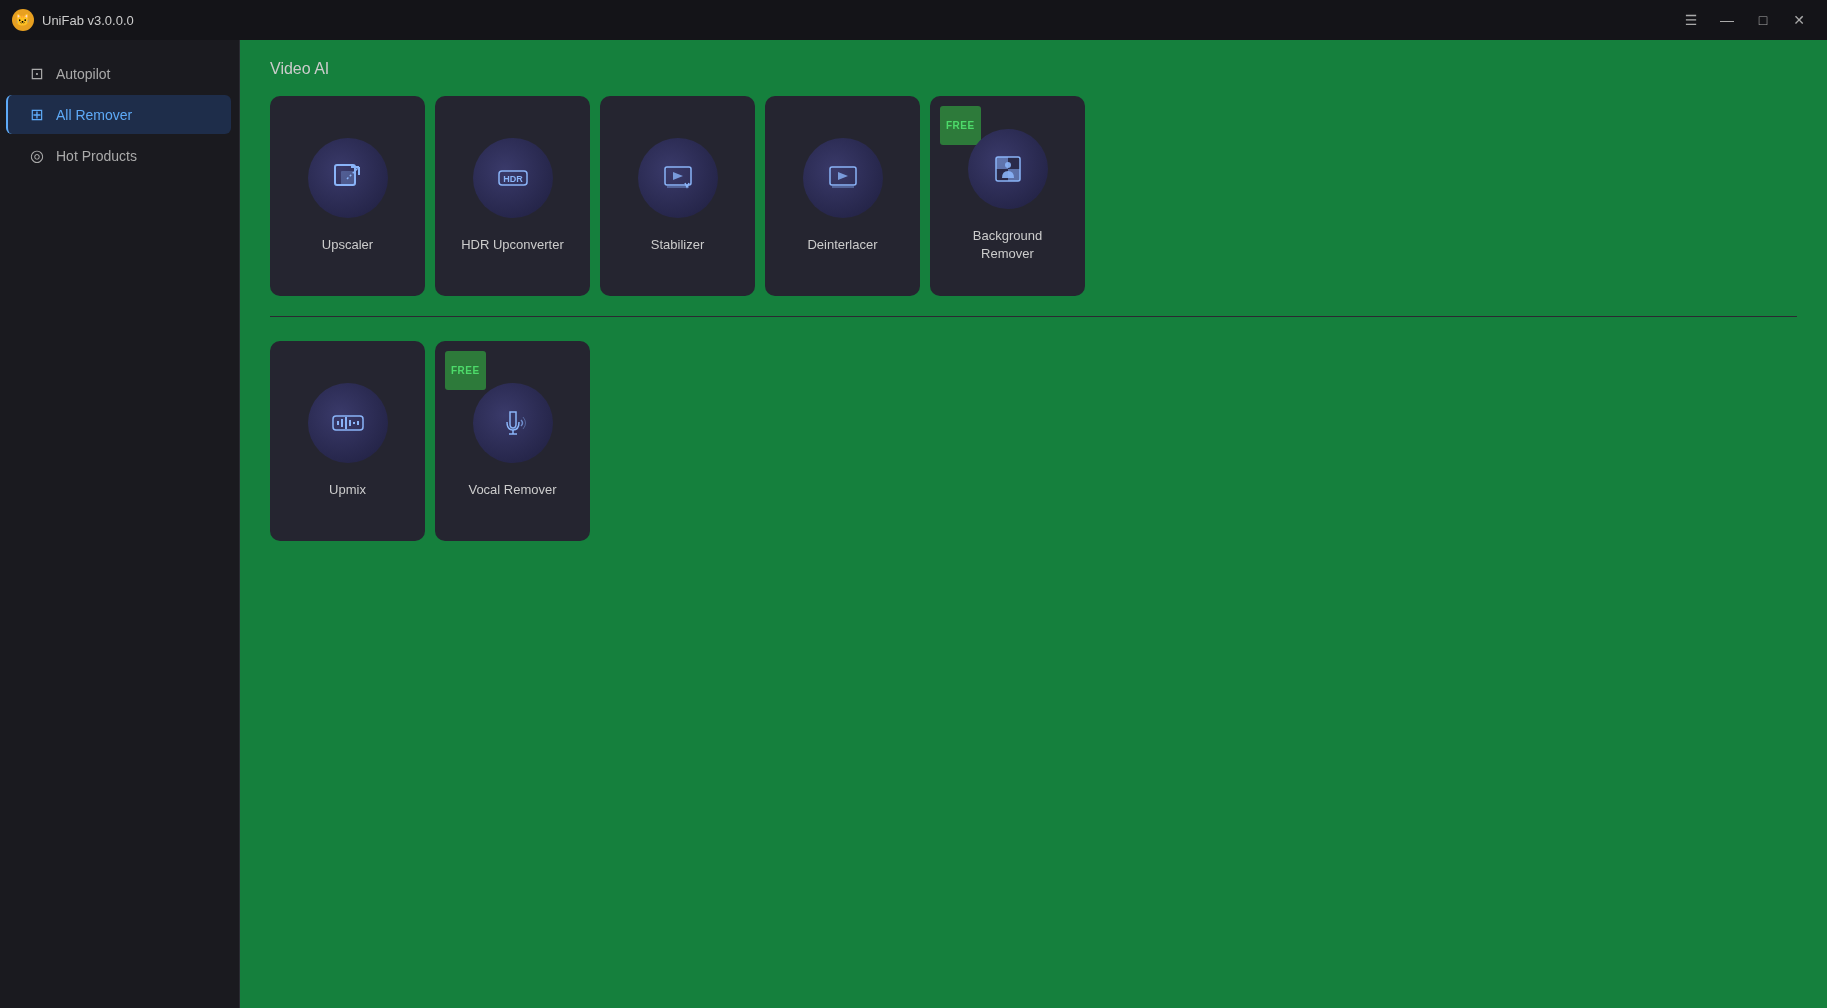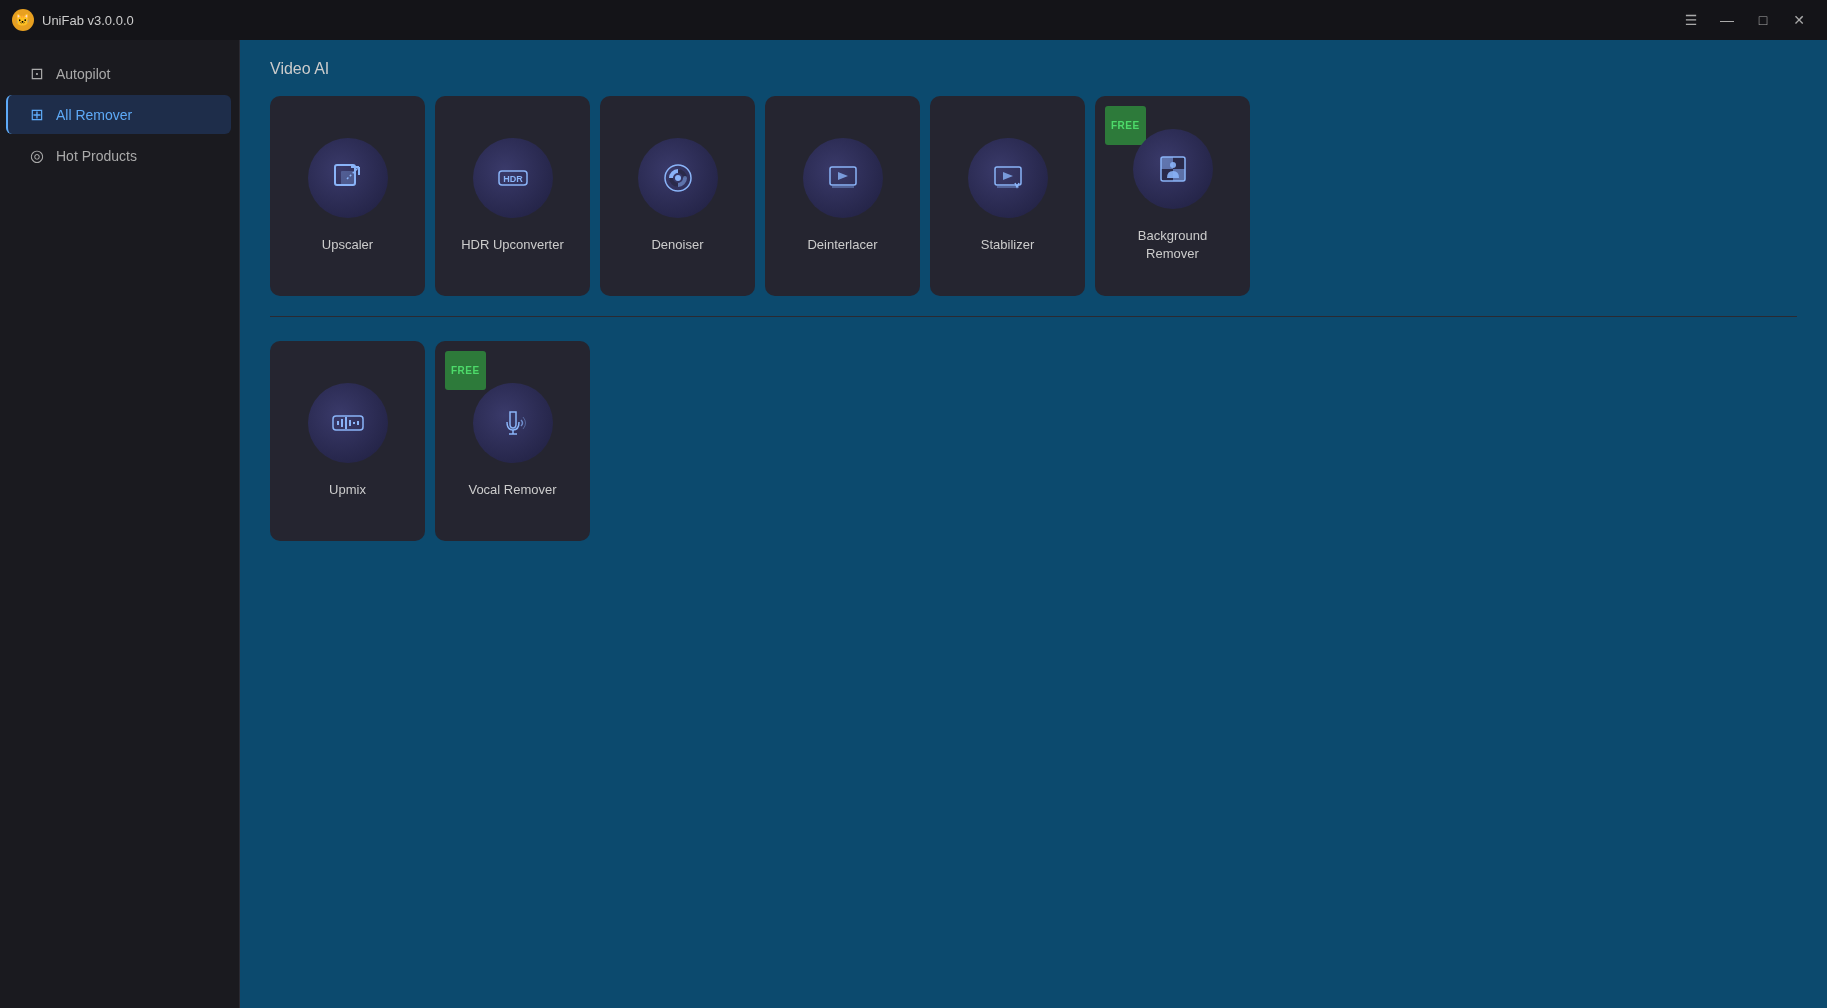--- a/index.html
+++ b/index.html
@@ -97,21 +97,21 @@
       width: 18px;
       text-align: center;
       flex-shrink: 0;
     }
 
     
     .main-content {
       flex: 1;
       overflow-y: auto;
       padding: 20px 30px;
-      background: #0c4a6e;
+      background: #15803d;
     }
     .main-content::-webkit-scrollbar { width: 6px; }
     .main-content::-webkit-scrollbar-track { background: #1e1e26; }
     .main-content::-webkit-scrollbar-thumb { background: #444; border-radius: 3px; }
 
     .section-title {
       font-size: 16px;
       color: #ccc;
       margin-bottom: 18px;
       font-weight: 500;
@@ -260,55 +260,42 @@
         <div class="feature-icon-circle circle-hdr">
           <svg class="icon-svg" viewBox="0 0 42 42">
             <rect x="7" y="14" width="28" height="14" rx="3" fill="none" stroke="#8ab4f8" stroke-width="1.5"></rect>
             <text x="21" y="25" text-anchor="middle" fill="#8ab4f8" font-size="9" font-weight="bold">HDR</text>
           </svg>
         </div>
         <span class="feature-label">HDR Upconverter</span>
       </div>
 
 
-      <div class="feature-card">
-        <div class="feature-icon-circle circle-denoiser">
-          <svg class="icon-svg" viewBox="0 0 42 42">
-            <circle cx="21" cy="21" r="13" fill="none" stroke="#8ab4f8" stroke-width="1.5"></circle>
-            <path d="M14 21 A7 7 0 0 1 21 14" fill="none" stroke="#8ab4f8" stroke-width="4" stroke-linecap="round"></path>
-            <path d="M21 14 A7 7 0 0 1 28 21" fill="none" stroke="#2a2a4a" stroke-width="4"></path>
-            <path d="M28 21 A7 7 0 0 1 21 28" fill="none" stroke="#8ab4f8" stroke-width="4" stroke-linecap="round" opacity="0.5"></path>
-            <path d="M21 28 A7 7 0 0 1 14 21" fill="none" stroke="#2a2a4a" stroke-width="4"></path>
-            <circle cx="21" cy="21" r="3" fill="#8ab4f8"></circle>
-          </svg>
-        </div>
-        <span class="feature-label">Denoiser</span>
-      </div>
-
-      <div class="feature-card">
-        <div class="feature-icon-circle circle-deinterlacer">
-          <svg class="icon-svg" viewBox="0 0 42 42">
-            <rect x="8" y="10" width="26" height="18" rx="2" fill="none" stroke="#8ab4f8" stroke-width="1.5"></rect>
-            <polygon points="16,15 26,19 16,23" fill="#8ab4f8" opacity="0.8"></polygon>
-            <line x1="10" y1="30" x2="32" y2="30" stroke="#8ab4f8" stroke-width="1.5" opacity="0.5"></line>
-          </svg>
-        </div>
-        <span class="feature-label">Deinterlacer</span>
-      </div>
 
       <div class="feature-card">
         <div class="feature-icon-circle circle-stabilizer">
           <svg class="icon-svg" viewBox="0 0 42 42">
             <rect x="8" y="10" width="26" height="18" rx="2" fill="none" stroke="#8ab4f8" stroke-width="1.5"></rect>
             <polygon points="16,15 26,19 16,23" fill="#8ab4f8" opacity="0.8"></polygon>
             <path d="M28 26 L30 30 L32 26" fill="none" stroke="#8ab4f8" stroke-width="1.5"></path>
             <line x1="10" y1="30" x2="32" y2="30" stroke="#8ab4f8" stroke-width="1.5" opacity="0.5"></line>
           </svg>
         </div>
         <span class="feature-label">Stabilizer</span>
+      </div>
+
+      <div class="feature-card">
+        <div class="feature-icon-circle circle-deinterlacer">
+          <svg class="icon-svg" viewBox="0 0 42 42">
+            <rect x="8" y="10" width="26" height="18" rx="2" fill="none" stroke="#8ab4f8" stroke-width="1.5"></rect>
+            <polygon points="16,15 26,19 16,23" fill="#8ab4f8" opacity="0.8"></polygon>
+            <line x1="10" y1="30" x2="32" y2="30" stroke="#8ab4f8" stroke-width="1.5" opacity="0.5"></line>
+          </svg>
+        </div>
+        <span class="feature-label">Deinterlacer</span>
       </div>
 
       <div class="feature-card">
         <span class="badge-free">FREE</span>
         <div class="feature-icon-circle circle-bgremover">
           <svg class="icon-svg" viewBox="0 0 42 42">
             <rect x="9" y="9" width="24" height="24" rx="2" fill="#8ab4f8" opacity="0.15"></rect>
             <rect x="9" y="9" width="12" height="12" fill="#8ab4f8" opacity="0.4"></rect>
             <rect x="9" y="21" width="12" height="12" fill="#2a2a4a"></rect>
             <rect x="21" y="9" width="12" height="12" fill="#2a2a4a"></rect>

